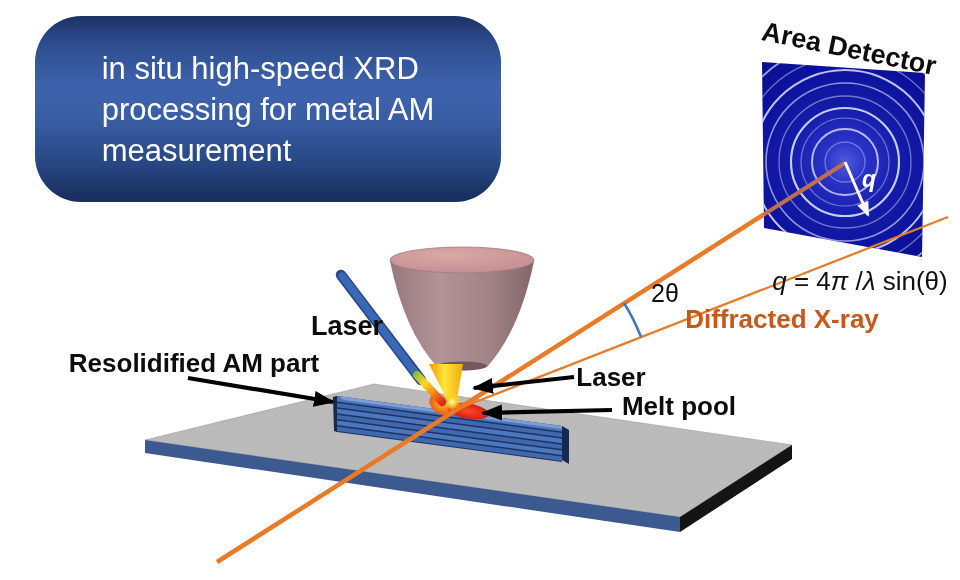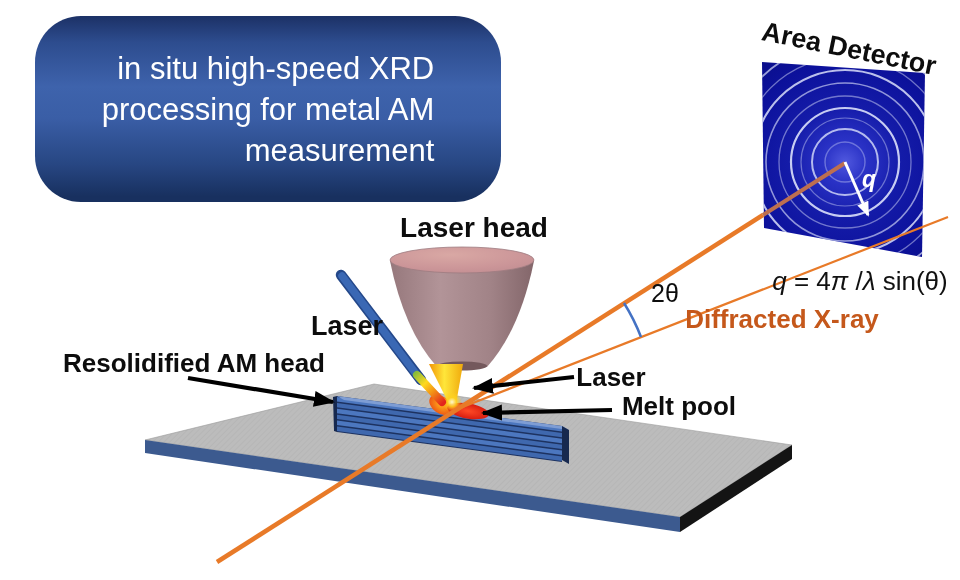--- a/index.html
+++ b/index.html
@@ -6,21 +6,21 @@
   #stage{position:relative;width:960px;height:580px;background:#ffffff;overflow:hidden;
          font-family:"Liberation Sans","DejaVu Sans",sans-serif;}
   #scene{position:absolute;left:0;top:0;}
   .lbl{position:absolute;transform:translate(-50%,-50%);white-space:nowrap;
        font-weight:bold;color:#0d0d0d;line-height:1.05;}
   .lbl.orange{color:#c5581b;}
   .lbl.normal{font-weight:normal;}
   .f26{font-size:26px;} .f27{font-size:27px;} .f28{font-size:28px;} .f25{font-size:25px;}
   #title-box{position:absolute;left:35px;top:16px;width:466px;height:186px;border-radius:46px;
      background:linear-gradient(180deg,#1c3166 0%,#2d4c8e 14%,#3e63ac 38%,#3a5ea6 55%,#274682 80%,#18305f 97%);
-     display:flex;align-items:center;justify-content:center;text-align:right;}
+     display:flex;align-items:center;justify-content:center;text-align:left;}
   #title-box .tline{color:#fff;font-size:31px;line-height:41px;font-weight:normal;}
   #area-detector-label{position:absolute;left:849px;top:49px;white-space:nowrap;
      transform:translate(-50%,-50%) rotate(11.5deg);font-weight:bold;font-size:27px;color:#0d0d0d;}
   #q-vector-label{position:absolute;left:869px;top:179px;transform:translate(-50%,-50%);
      color:#ffffff;font-weight:bold;font-style:italic;font-size:23px;}
   #q-formula{font-weight:normal;font-size:26px;color:#111;}
   #q-formula .it{font-style:italic;}
 </style>
 </head>
 <body>
@@ -156,23 +156,22 @@
 
   <div id="title-box">
     <div>
       <div class="tline">in situ high-speed XRD</div>
       <div class="tline">processing for metal AM</div>
       <div class="tline">measurement</div>
     </div>
   </div>
 
   <div id="area-detector-label">Area Detector</div>
-  <div class="lbl f28" style="left:474px;top:228px;">Laser head</div>
   <div class="lbl f27" style="left:347px;top:326px;">Laser</div>
-  <div class="lbl f26" style="left:194px;top:364px;">Resolidified AM head</div>
+  <div class="lbl f26" style="left:194px;top:364px;">Resolidified AM part</div>
   <div class="lbl f26" style="left:611px;top:378px;">Laser</div>
   <div class="lbl f26" style="left:679px;top:407px;">Melt pool</div>
   <div class="lbl f25 normal" style="left:665px;top:293px;">2θ</div>
   <div class="lbl" id="q-formula" style="left:860px;top:282px;">
     <span class="it">q</span><span> = 4</span><span class="it">π</span><span> /</span><span class="it">λ</span><span> sin(θ)</span>
   </div>
   <div class="lbl f26 orange" style="left:782px;top:320px;">Diffracted X-ray</div>
   <div id="q-vector-label">q</div>
 
 </div>

